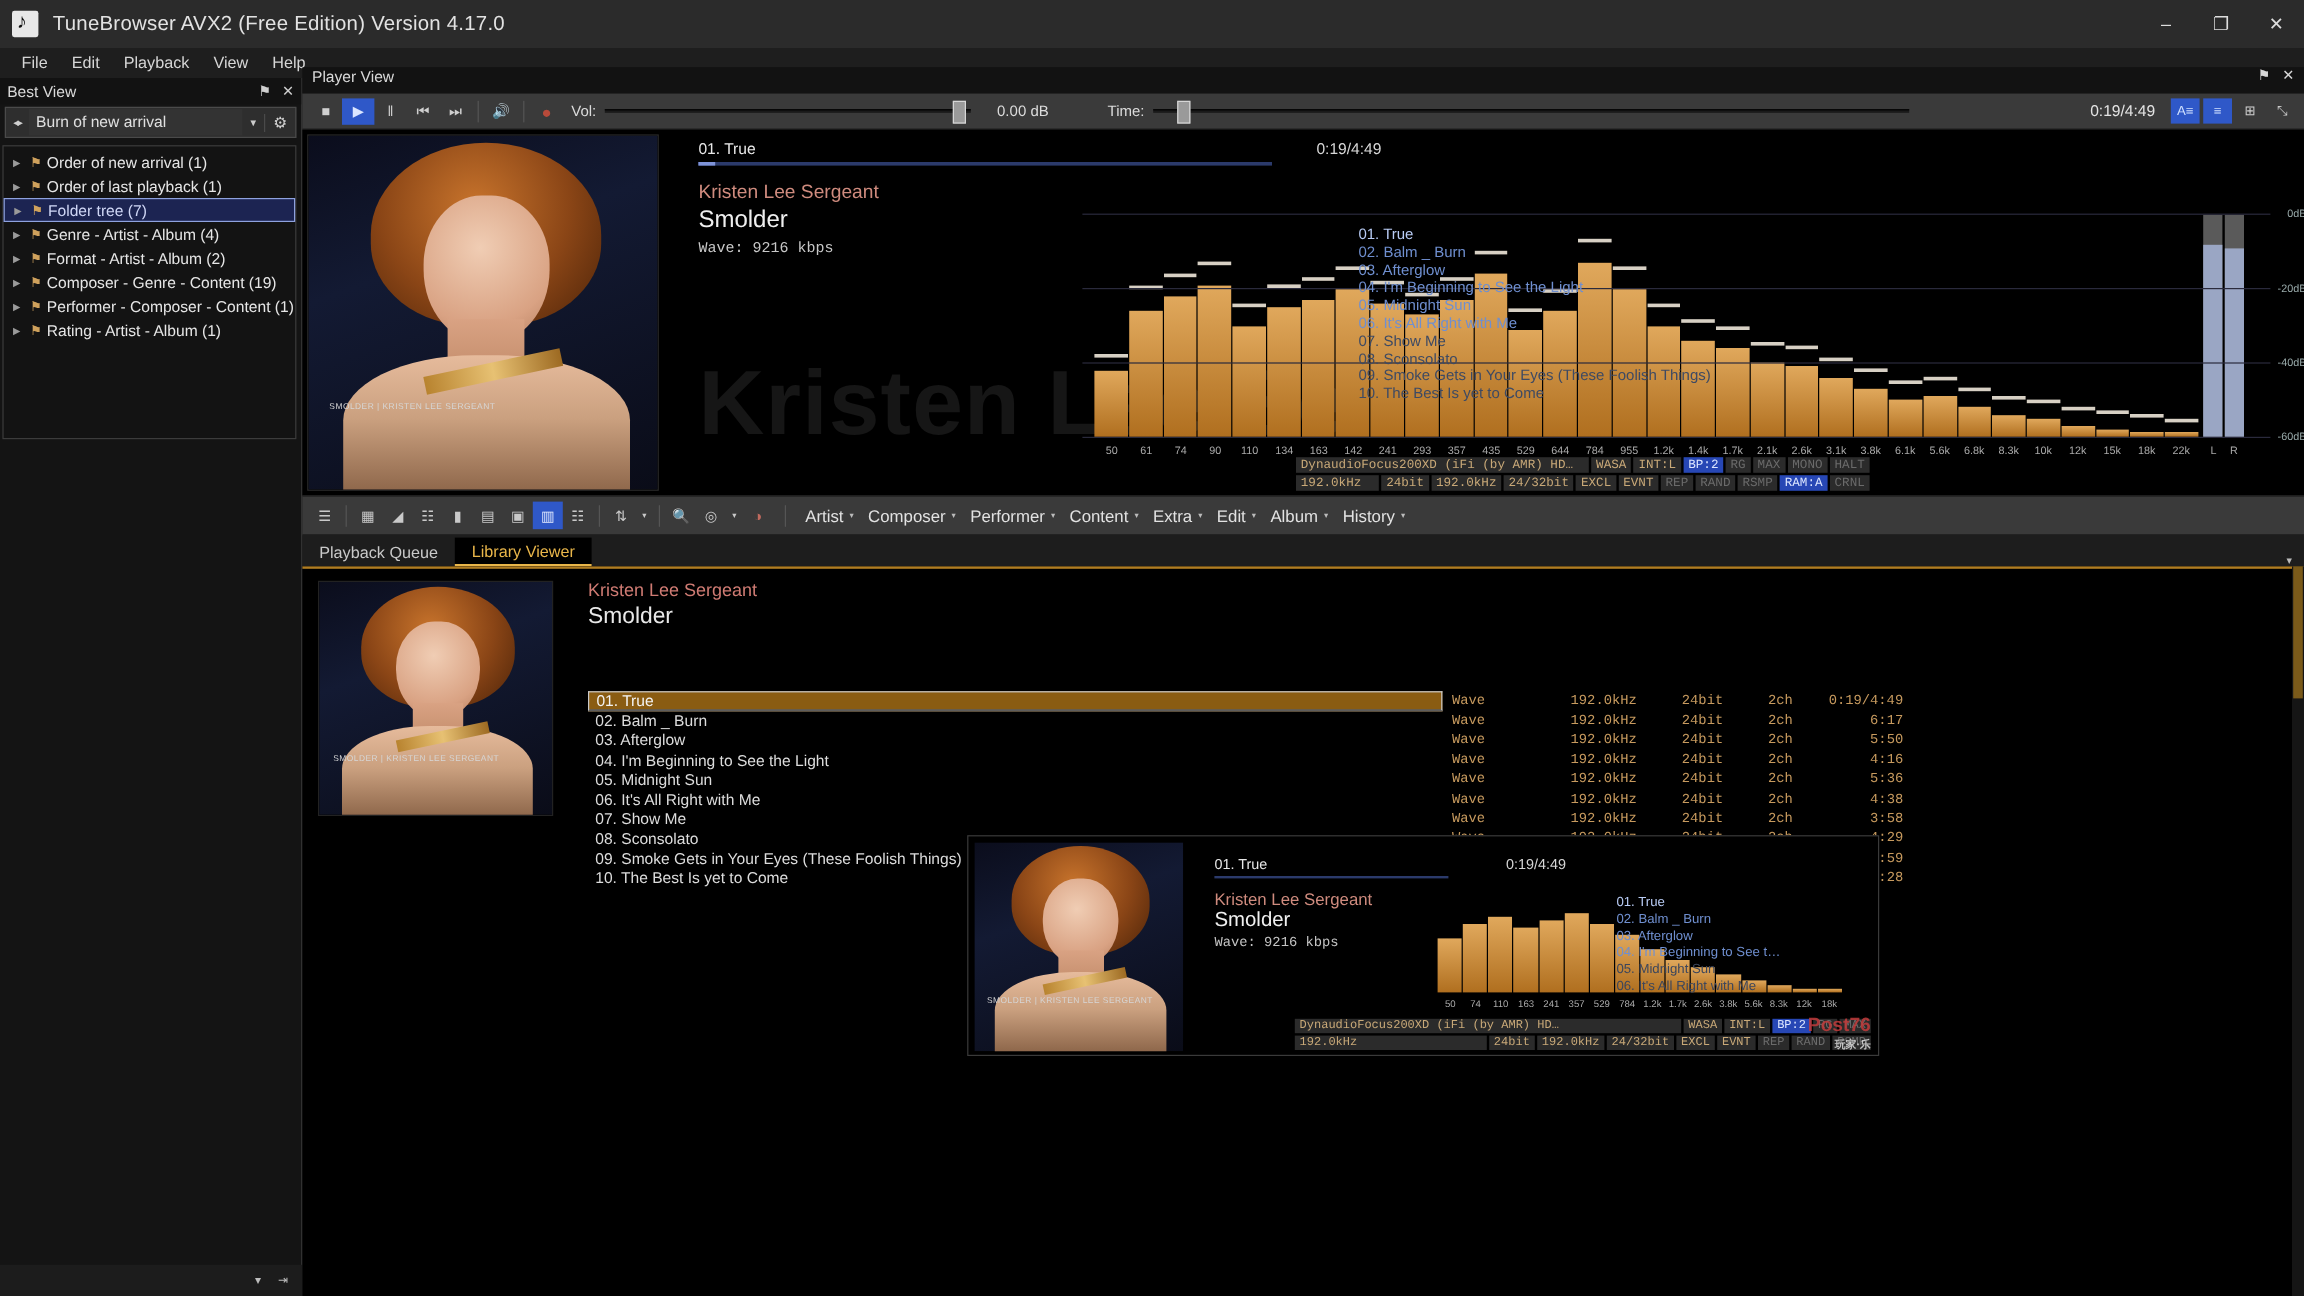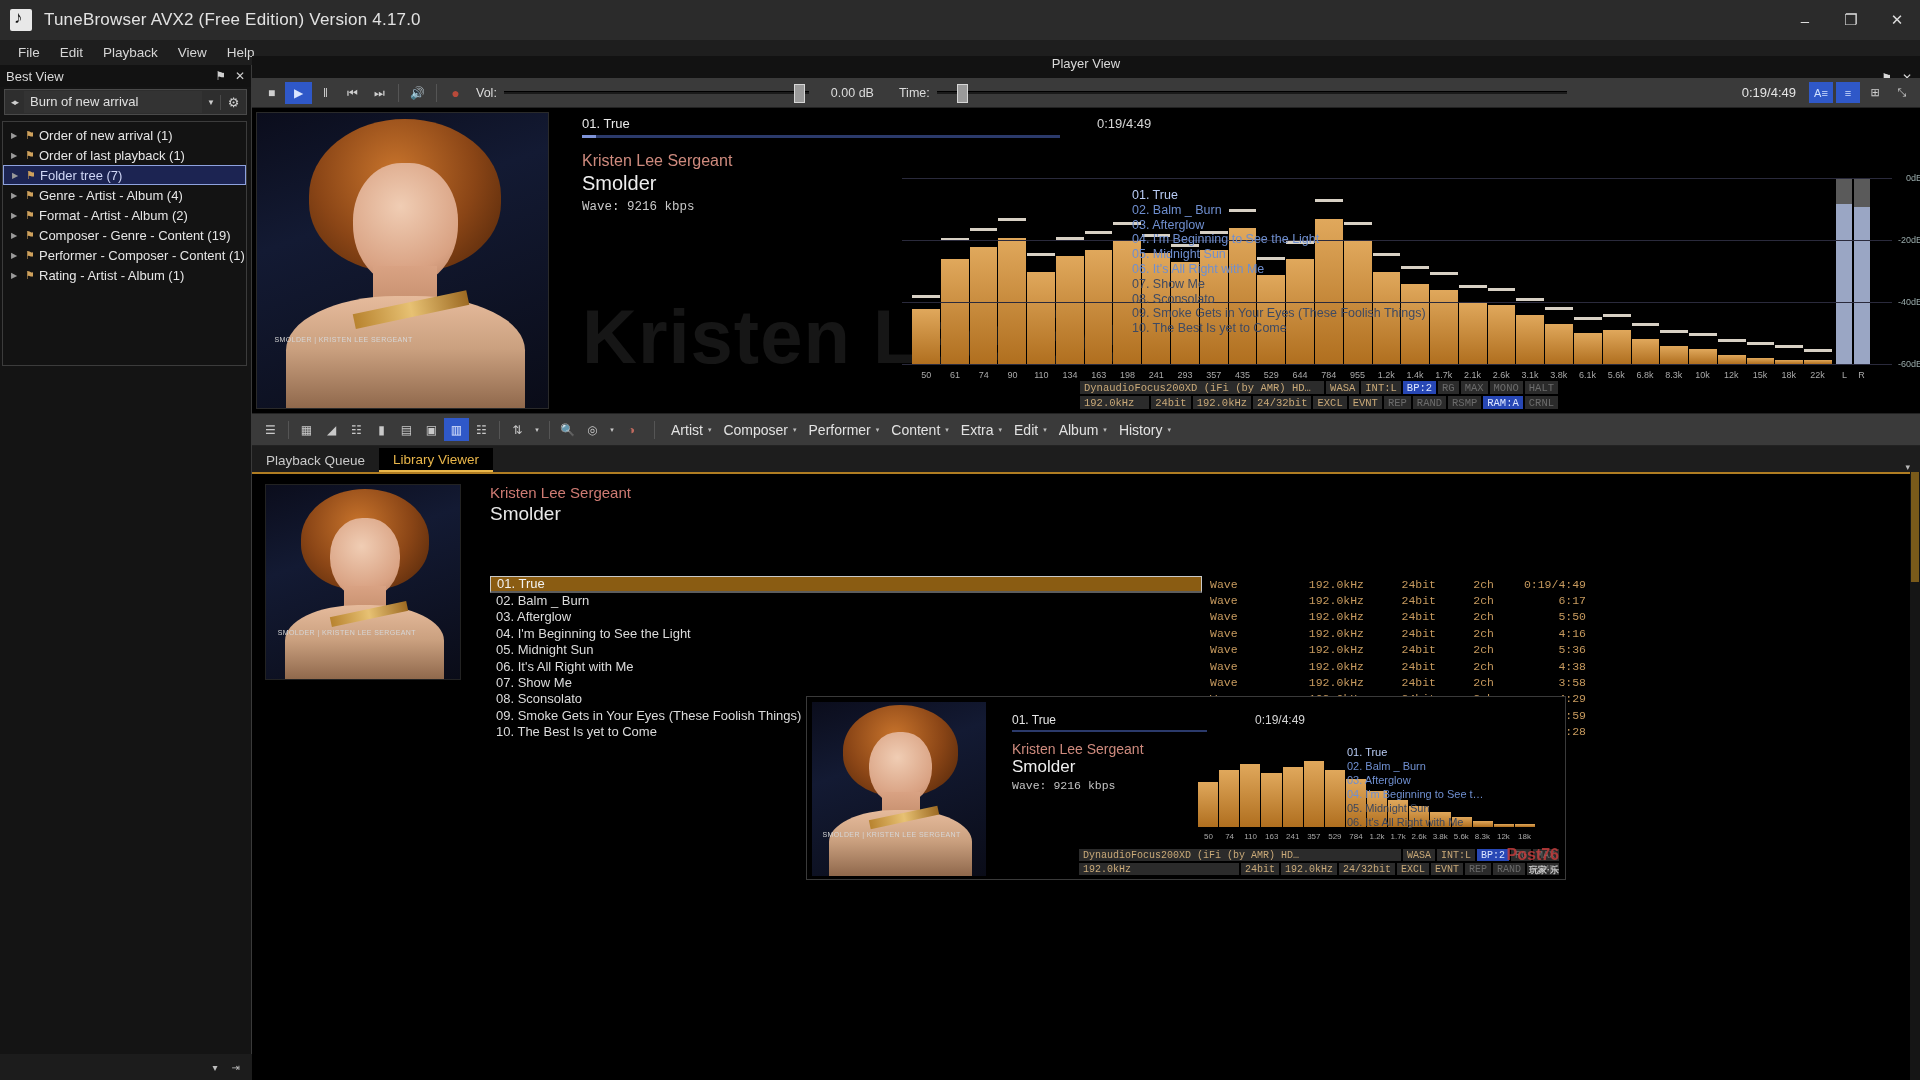--- a/index.html
+++ b/index.html
@@ -46,21 +46,21 @@
   .tnode .exp { width:14px; font-size:8px; color:#9a9a9a; text-align:center; }
   .tnode .tic { width:18px; font-size:11px; color:#cfa15c; text-align:center; }
   .tnode.sel { background:#1c2452; border:1px solid #8ea2de; }
   .tnode.sel .tlabel { color:#cfd6f5; }
   #tree-bottom { position:absolute; left:0; bottom:0; width:252px; height:26px;
     background:#1c1c1c; display:flex; align-items:center; justify-content:flex-end;
     gap:14px; padding-right:12px; font-size:10px; color:#bdbdbd; }
 
   
   #player-header { position:absolute; left:252px; top:56px; width:1668px; height:22px;
-    background:#121212; display:flex; align-items:center; padding:0 8px;flex-direction:column; }
+    background:#121212; display:flex; align-items:flex-start; padding:0 8px; }
   #player-header .lbl { font-size:13px; color:#d9d9d9; }
   #player-header .hbtns { margin-left:auto; display:flex; gap:10px; font-size:12px; }
 
   #transport { position:absolute; left:252px; top:78px; width:1668px; height:30px;
     background:#3a3a3a; display:flex; align-items:center; padding:0 6px;
     border-bottom:1px solid #222; }
   .tbtn { width:27px; height:22px; display:flex; align-items:center;
     justify-content:center; font-size:12px; color:#cfcfcf; }
   .tbtn.play { background:#2f58c8; color:#dbe6ff; }
   .tbtn.rec { color:#b84a3a; font-size:14px; }
@@ -329,21 +329,21 @@
   <div class="tbtn">⏭</div>
   <div class="tsep"></div>
   <div class="tbtn">🔊</div>
   <div class="tsep"></div>
   <div class="tbtn rec">●</div>
   <div class="tlab">Vol:</div>
   <div class="slider" id="vol-slider">
     <div class="knob" style="left:290px"></div>
   </div>
   <div class="tlab" style="margin-left:22px">0.00 dB</div>
-  <div class="tlab" style="margin-left:18px">Time:</div>
+  <div class="tlab" style="margin-left:42px">Time:</div>
   <div class="slider" id="time-slider">
     <div class="knob" style="left:20px"></div>
   </div>
   <div id="time-text">0:19/4:49</div>
   <div class="vbtn">A≡</div>
   <div class="vbtn">≡</div>
   <div class="vbtn plain">⊞</div>
   <div class="vbtn plain">⤡</div>
 </div>
 
@@ -470,21 +470,21 @@
         </div>
       </div>
     <div id="freq">
         <span>50</span>
         <span>61</span>
         <span>74</span>
         <span>90</span>
         <span>110</span>
         <span>134</span>
         <span>163</span>
-        <span>198</span>
+        <span>142</span>
         <span>241</span>
         <span>293</span>
         <span>357</span>
         <span>435</span>
         <span>529</span>
         <span>644</span>
         <span>784</span>
         <span>955</span>
         <span>1.2k</span>
         <span>1.4k</span>

